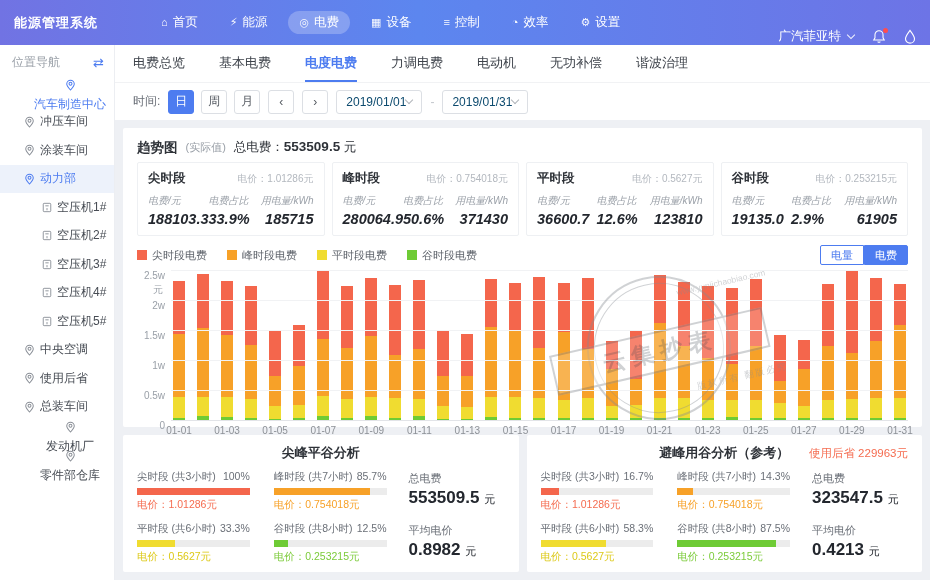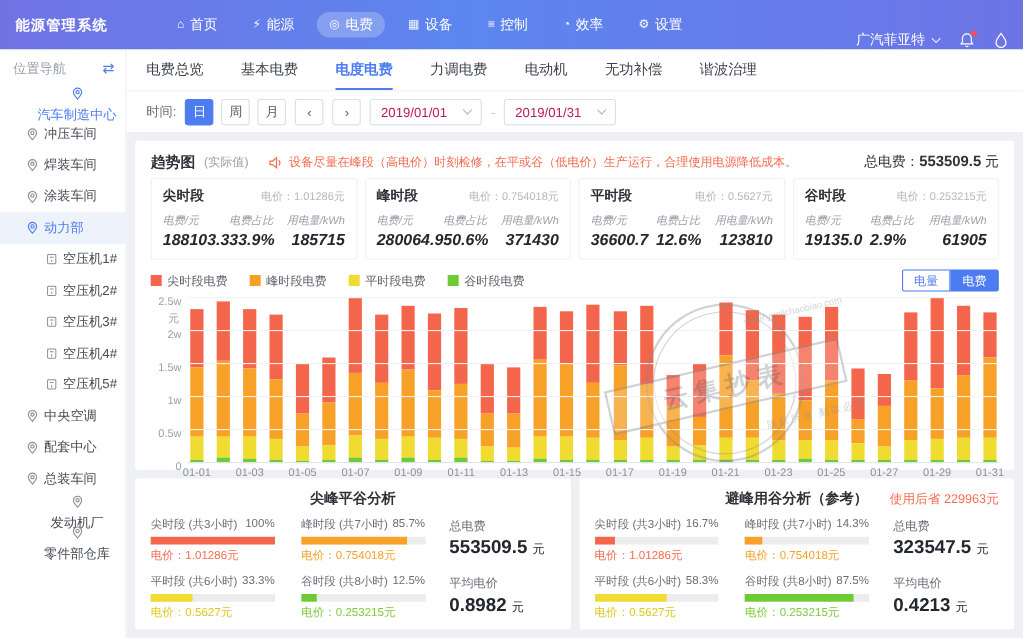--- a/index.html
+++ b/index.html
@@ -43,22 +43,22 @@
 
   
   .tabbar { background:#fff; display:flex; gap:34px; padding:0 18px; height:37px; font-size:13px; color:#3d424a; }
   .tab { display:flex; align-items:center; height:100%; border-bottom:2px solid transparent; cursor:pointer; }
   .tab.active { color:#4d7cf0; font-weight:bold; border-bottom-color:#4d7cf0; }
   .timebar { background:#fff; border-top:1px solid #f1f2f4; height:38px; display:flex; align-items:center;
     gap:8px; padding:0 18px; font-size:12px; color:#6a6f77; }
   .mode-btn,.arrow-btn { min-width:26px; height:24px; padding:0 4px; border:1px solid #dcdfe4; border-radius:3px;
     background:#fff; display:flex; align-items:center; justify-content:center; color:#555a61; font-size:12px; cursor:pointer; }
   .mode-btn.active { background:#4d7cf0; border-color:#4d7cf0; color:#fff; }
-  .date-select { display:flex; align-items:center; gap:16px; height:24px; border:1px solid #dcdfe4; border-radius:3px;
-    padding:0 9px; background:#fff; color:#be185d; cursor:pointer; }
+  .date-select { display:flex; align-items:center; gap:0; height:24px; border:1px solid #dcdfe4; border-radius:3px;
+    padding:0 9px; background:#fff; color:#0c4a6e; cursor:pointer; }
   .date-select .caret { border-color:#b0b4ba; }
   .date-sep { color:#c3c7cc; }
 
   
   .content { flex:1; padding:8px; display:flex; flex-direction:column; gap:8px; min-height:0; }
   .card { background:#fff; border-radius:2px; }
   .trend-card { flex:1; padding:8px 14px 2px; display:flex; flex-direction:column; min-height:0; }
   .trend-header { display:flex; align-items:center; gap:8px; height:26px; }
   .trend-title { font-size:13.5px; font-weight:bold; color:#2e3238; }
   .trend-sub { font-size:11px; color:#9aa0a8; }
@@ -207,102 +207,93 @@
             </span>
             <span>冲压车间</span>
           </div>
           <div class="tree-item lvl1">
             <span class="tree-ic">
               <svg width="11" height="12" viewBox="0 0 12 13" fill="none" stroke="currentColor" stroke-width="1.1">
                 <path d="M6 12 C3.6 9.2 1.9 7.4 1.9 5.3 A4.1 4.1 0 1 1 10.1 5.3 C10.1 7.4 8.4 9.2 6 12 Z"></path>
                 <circle cx="6" cy="5.2" r="1.6"></circle>
               </svg>
             </span>
-            <span>焊装车间</span>
-          </div>
-          <div class="tree-item lvl1">
+            <span>涂装车间</span>
+          </div>
+          <div class="tree-item lvl1 selected">
             <span class="tree-ic">
               <svg width="11" height="12" viewBox="0 0 12 13" fill="none" stroke="currentColor" stroke-width="1.1">
                 <path d="M6 12 C3.6 9.2 1.9 7.4 1.9 5.3 A4.1 4.1 0 1 1 10.1 5.3 C10.1 7.4 8.4 9.2 6 12 Z"></path>
                 <circle cx="6" cy="5.2" r="1.6"></circle>
               </svg>
             </span>
-            <span>涂装车间</span>
-          </div>
-          <div class="tree-item lvl1 selected">
+            <span>动力部</span>
+          </div>
+          <div class="tree-item lvl2">
+            <span class="tree-ic">
+              <svg width="10" height="11" viewBox="0 0 12 13" fill="none" stroke="currentColor" stroke-width="1.1">
+                <rect x="1.5" y="1.5" width="9" height="10" rx="1"></rect>
+                <path d="M4 4.5 h4 M6 7.2 v2.6"></path>
+              </svg>
+            </span>
+            <span>空压机1#</span>
+          </div>
+          <div class="tree-item lvl2">
+            <span class="tree-ic">
+              <svg width="10" height="11" viewBox="0 0 12 13" fill="none" stroke="currentColor" stroke-width="1.1">
+                <rect x="1.5" y="1.5" width="9" height="10" rx="1"></rect>
+                <path d="M4 4.5 h4 M6 7.2 v2.6"></path>
+              </svg>
+            </span>
+            <span>空压机2#</span>
+          </div>
+          <div class="tree-item lvl2">
+            <span class="tree-ic">
+              <svg width="10" height="11" viewBox="0 0 12 13" fill="none" stroke="currentColor" stroke-width="1.1">
+                <rect x="1.5" y="1.5" width="9" height="10" rx="1"></rect>
+                <path d="M4 4.5 h4 M6 7.2 v2.6"></path>
+              </svg>
+            </span>
+            <span>空压机3#</span>
+          </div>
+          <div class="tree-item lvl2">
+            <span class="tree-ic">
+              <svg width="10" height="11" viewBox="0 0 12 13" fill="none" stroke="currentColor" stroke-width="1.1">
+                <rect x="1.5" y="1.5" width="9" height="10" rx="1"></rect>
+                <path d="M4 4.5 h4 M6 7.2 v2.6"></path>
+              </svg>
+            </span>
+            <span>空压机4#</span>
+          </div>
+          <div class="tree-item lvl2">
+            <span class="tree-ic">
+              <svg width="10" height="11" viewBox="0 0 12 13" fill="none" stroke="currentColor" stroke-width="1.1">
+                <rect x="1.5" y="1.5" width="9" height="10" rx="1"></rect>
+                <path d="M4 4.5 h4 M6 7.2 v2.6"></path>
+              </svg>
+            </span>
+            <span>空压机5#</span>
+          </div>
+          <div class="tree-item lvl1">
             <span class="tree-ic">
               <svg width="11" height="12" viewBox="0 0 12 13" fill="none" stroke="currentColor" stroke-width="1.1">
                 <path d="M6 12 C3.6 9.2 1.9 7.4 1.9 5.3 A4.1 4.1 0 1 1 10.1 5.3 C10.1 7.4 8.4 9.2 6 12 Z"></path>
                 <circle cx="6" cy="5.2" r="1.6"></circle>
               </svg>
             </span>
-            <span>动力部</span>
-          </div>
-          <div class="tree-item lvl2">
-            <span class="tree-ic">
-              <svg width="10" height="11" viewBox="0 0 12 13" fill="none" stroke="currentColor" stroke-width="1.1">
-                <rect x="1.5" y="1.5" width="9" height="10" rx="1"></rect>
-                <path d="M4 4.5 h4 M6 7.2 v2.6"></path>
-              </svg>
-            </span>
-            <span>空压机1#</span>
-          </div>
-          <div class="tree-item lvl2">
-            <span class="tree-ic">
-              <svg width="10" height="11" viewBox="0 0 12 13" fill="none" stroke="currentColor" stroke-width="1.1">
-                <rect x="1.5" y="1.5" width="9" height="10" rx="1"></rect>
-                <path d="M4 4.5 h4 M6 7.2 v2.6"></path>
-              </svg>
-            </span>
-            <span>空压机2#</span>
-          </div>
-          <div class="tree-item lvl2">
-            <span class="tree-ic">
-              <svg width="10" height="11" viewBox="0 0 12 13" fill="none" stroke="currentColor" stroke-width="1.1">
-                <rect x="1.5" y="1.5" width="9" height="10" rx="1"></rect>
-                <path d="M4 4.5 h4 M6 7.2 v2.6"></path>
-              </svg>
-            </span>
-            <span>空压机3#</span>
-          </div>
-          <div class="tree-item lvl2">
-            <span class="tree-ic">
-              <svg width="10" height="11" viewBox="0 0 12 13" fill="none" stroke="currentColor" stroke-width="1.1">
-                <rect x="1.5" y="1.5" width="9" height="10" rx="1"></rect>
-                <path d="M4 4.5 h4 M6 7.2 v2.6"></path>
-              </svg>
-            </span>
-            <span>空压机4#</span>
-          </div>
-          <div class="tree-item lvl2">
-            <span class="tree-ic">
-              <svg width="10" height="11" viewBox="0 0 12 13" fill="none" stroke="currentColor" stroke-width="1.1">
-                <rect x="1.5" y="1.5" width="9" height="10" rx="1"></rect>
-                <path d="M4 4.5 h4 M6 7.2 v2.6"></path>
-              </svg>
-            </span>
-            <span>空压机5#</span>
+            <span>中央空调</span>
           </div>
           <div class="tree-item lvl1">
             <span class="tree-ic">
               <svg width="11" height="12" viewBox="0 0 12 13" fill="none" stroke="currentColor" stroke-width="1.1">
                 <path d="M6 12 C3.6 9.2 1.9 7.4 1.9 5.3 A4.1 4.1 0 1 1 10.1 5.3 C10.1 7.4 8.4 9.2 6 12 Z"></path>
                 <circle cx="6" cy="5.2" r="1.6"></circle>
               </svg>
             </span>
-            <span>中央空调</span>
-          </div>
-          <div class="tree-item lvl1">
-            <span class="tree-ic">
-              <svg width="11" height="12" viewBox="0 0 12 13" fill="none" stroke="currentColor" stroke-width="1.1">
-                <path d="M6 12 C3.6 9.2 1.9 7.4 1.9 5.3 A4.1 4.1 0 1 1 10.1 5.3 C10.1 7.4 8.4 9.2 6 12 Z"></path>
-                <circle cx="6" cy="5.2" r="1.6"></circle>
-              </svg>
-            </span>
-            <span>配套中心</span>
+            <span>使用后省</span>
           </div>
           <div class="tree-item lvl1">
             <span class="tree-ic">
               <svg width="11" height="12" viewBox="0 0 12 13" fill="none" stroke="currentColor" stroke-width="1.1">
                 <path d="M6 12 C3.6 9.2 1.9 7.4 1.9 5.3 A4.1 4.1 0 1 1 10.1 5.3 C10.1 7.4 8.4 9.2 6 12 Z"></path>
                 <circle cx="6" cy="5.2" r="1.6"></circle>
               </svg>
             </span>
             <span>总装车间</span>
           </div>
@@ -356,27 +347,20 @@
           <span>2019/01/31</span>
           <span class="caret"></span>
         </span>
       </div>
 
       <div class="content">
         <div class="card trend-card">
           <div class="trend-header">
             <span class="trend-title">趋势图</span>
             <span class="trend-sub">(实际值)</span>
-            <span class="announcement">
-              <svg width="13" height="12" viewBox="0 0 14 13" fill="none" stroke="#f56c50" stroke-width="1.2">
-                <path d="M1.5 4.8 h2.6 L8 1.6 v9.8 L4.1 8.2 H1.5 Z"></path>
-                <path d="M10.2 4 a3.4 3.4 0 0 1 0 5"></path>
-              </svg>
-              <span>设备尽量在峰段（高电价）时刻检修，在平或谷（低电价）生产运行，合理使用电源降低成本。</span>
-            </span>
             <span class="total-fee">
               <span>总电费：</span><b>553509.5</b>
               <span>元</span>
             </span>
           </div>
 
           <div class="period-grid">
               <div class="period-box">
                 <div class="period-head">
                   <span class="period-name">尖时段</span>

